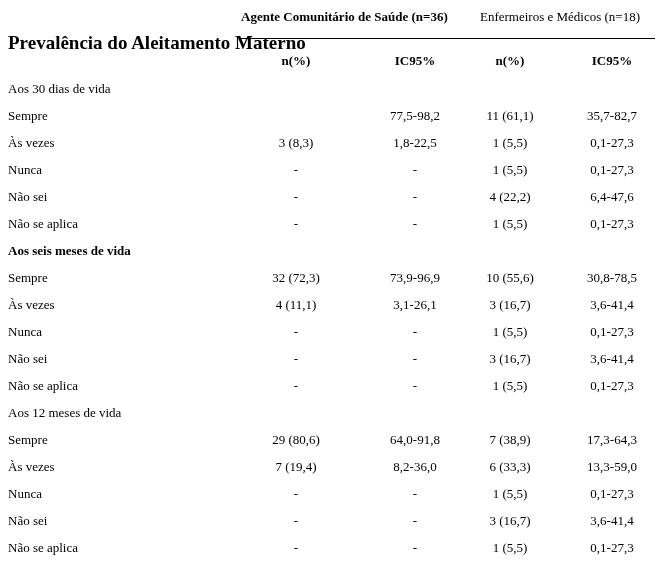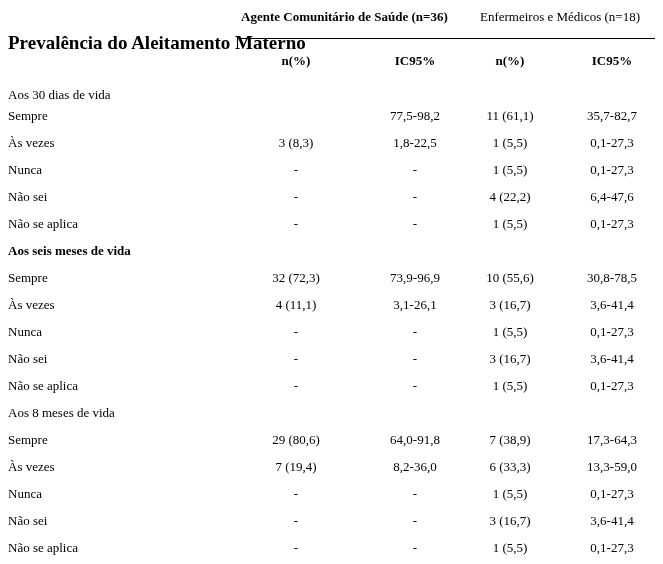--- a/index.html
+++ b/index.html
@@ -47,21 +47,21 @@
   <div class="grp acs">Agente Comunitário de Saúde (n=36)</div>
   <div class="grp em">Enfermeiros e Médicos (n=18)</div>
   <div class="rule"></div>
   <div class="subh c1">n(%)</div>
   <div class="subh c2">IC95%</div>
   <div class="subh c3">n(%)</div>
   <div class="subh c4">IC95%</div>
 </div>
 
 <div id="tbody">
-    <div class="row" style="top: 87px;">
+    <div class="row" style="top: 81px;">
       <span class="lbl">Aos 30 dias de vida</span>
     </div>
     <div class="row" style="top: 108px;">
       <span class="lbl">Sempre</span>
       <span class="c c2">77,5-98,2</span>
       <span class="c c3">11 (61,1)</span>
       <span class="c c4">35,7-82,7</span>
     </div>
     <div class="row" style="top: 135px;">
       <span class="lbl">Às vezes</span>
@@ -123,21 +123,21 @@
       <span class="c c4">3,6-41,4</span>
     </div>
     <div class="row" style="top: 378px;">
       <span class="lbl">Não se aplica</span>
       <span class="c c1">-</span>
       <span class="c c2">-</span>
       <span class="c c3">1 (5,5)</span>
       <span class="c c4">0,1-27,3</span>
     </div>
     <div class="row" style="top: 405px;">
-      <span class="lbl">Aos 8 meses de vida</span>
+      <span class="lbl">Aos 12 meses de vida</span>
     </div>
     <div class="row" style="top: 432px;">
       <span class="lbl">Sempre</span>
       <span class="c c1">29 (80,6)</span>
       <span class="c c2">64,0-91,8</span>
       <span class="c c3">7 (38,9)</span>
       <span class="c c4">17,3-64,3</span>
     </div>
     <div class="row" style="top: 459px;">
       <span class="lbl">Às vezes</span>

